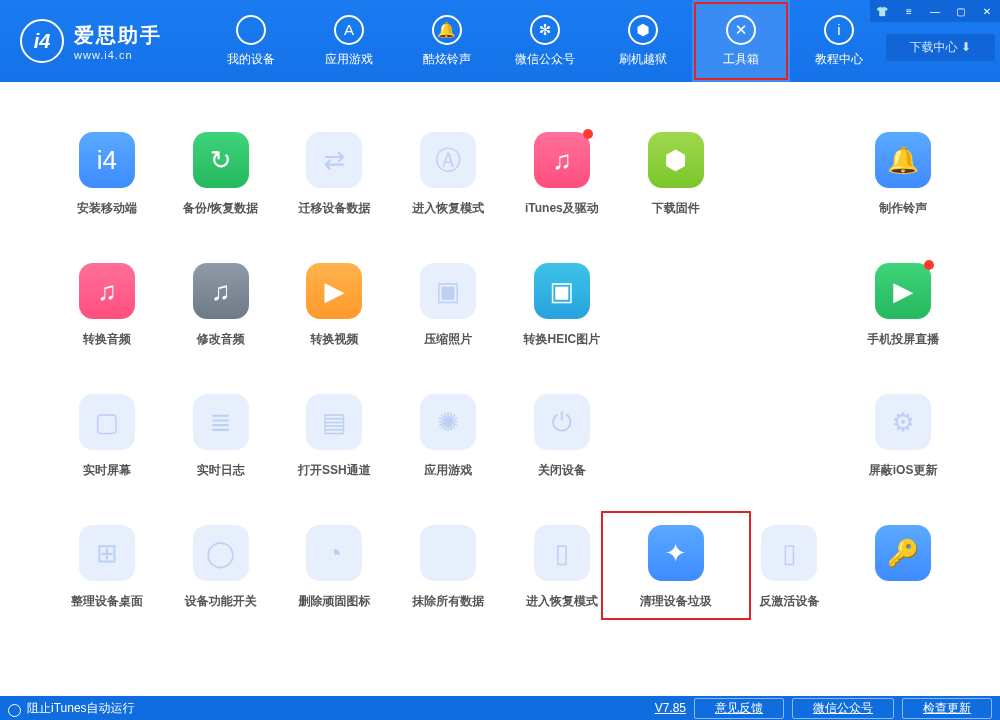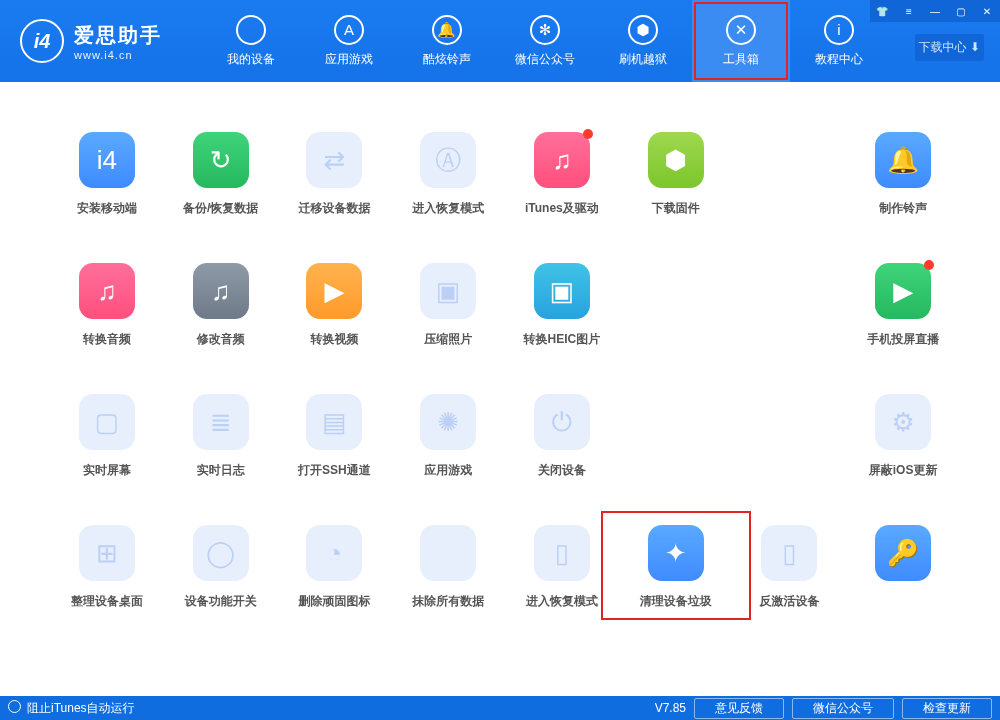--- a/index.html
+++ b/index.html
@@ -37,22 +37,22 @@
   display: flex; align-items: center; justify-content: center; font-size: 15px;
 }
 .nav-label { font-size: 12px; }
 
 .window-controls {
   position: absolute; top: 0; right: 0; display: flex; align-items: center; gap: 0;
   background: #1066d6; height: 22px;
 }
 .win-btn { width: 26px; height: 22px; display: flex; align-items: center; justify-content: center; font-size: 10px; cursor: pointer; }
 .dl-center {
-  position: absolute; top: 34px; right: 16px; background: #1066d6; color: #cfe4ff;
-  padding: 5px 4px; font-size: 12px; border-radius: 2px; cursor: pointer;
+  position: absolute; top: 34px; right: 5px; background: #1066d6; color: #cfe4ff;
+  padding: 5px 24px; font-size: 12px; border-radius: 2px; cursor: pointer;
 }
 
 .content { padding: 50px 40px 20px 50px; height: 614px; overflow: auto; }
 .grid { display: grid; grid-template-columns: repeat(8, 1fr); row-gap: 46px; }
 .slot { display: flex; flex-direction: column; align-items: center; gap: 12px; position: relative; }
 .tool-icon {
   width: 56px; height: 56px; border-radius: 14px;
   display: flex; align-items: center; justify-content: center; font-size: 26px; color: #fff;
   position: relative;
 }
@@ -68,23 +68,23 @@
 .red-dot { position: absolute; top: -3px; right: -3px; width: 10px; height: 10px; background: #ff3b30; border-radius: 50%; }
 .red-box::after {
   content: ""; position: absolute; left: -18px; right: -18px; top: -14px; bottom: -10px;
   border: 2px solid #e02424;
 }
 
 .footer {
   height: 24px; background: #0f6de0; color: #fff; display: flex; align-items: center;
   justify-content: space-between; padding: 0 8px; font-size: 12px;
 }
-.footer-left { display: flex; align-items: flex-start; gap: 6px; }
+.footer-left { display: flex; align-items: flex-end; gap: 6px; }
 .f-circle { width: 13px; height: 13px; border: 1.5px solid #fff; border-radius: 50%; }
-.footer-right { display: flex; align-items: center; gap: 8px; }
+.footer-right { display: flex; align-items: center; gap: 8px; text-decoration: underline; }
 .f-btn { border: 1px solid #8ab9f0; padding: 1px 20px; border-radius: 2px; cursor: pointer; }
 </style>
 </head>
 <body>
 
 <div class="header">
   <div class="logo-area">
     <div class="logo-circle">i4</div>
     <div class="logo-text">
       <div class="cn">爱思助手</div>

